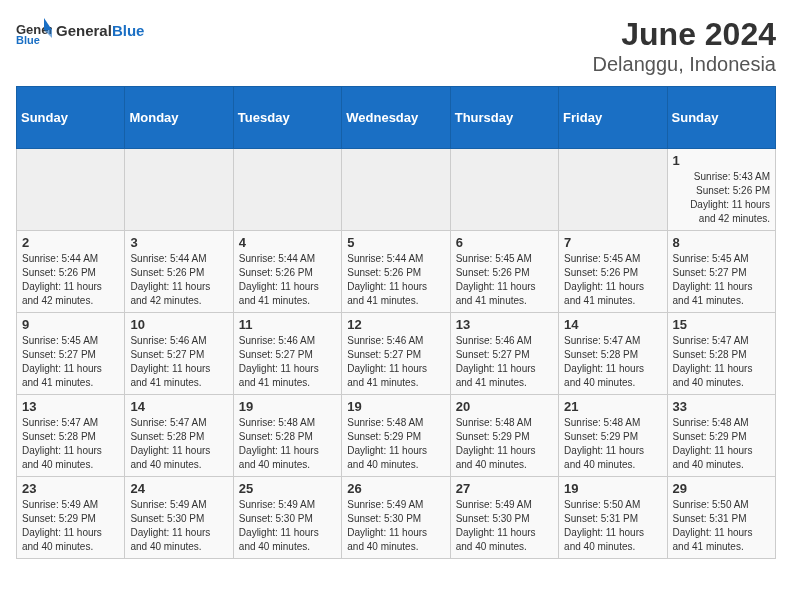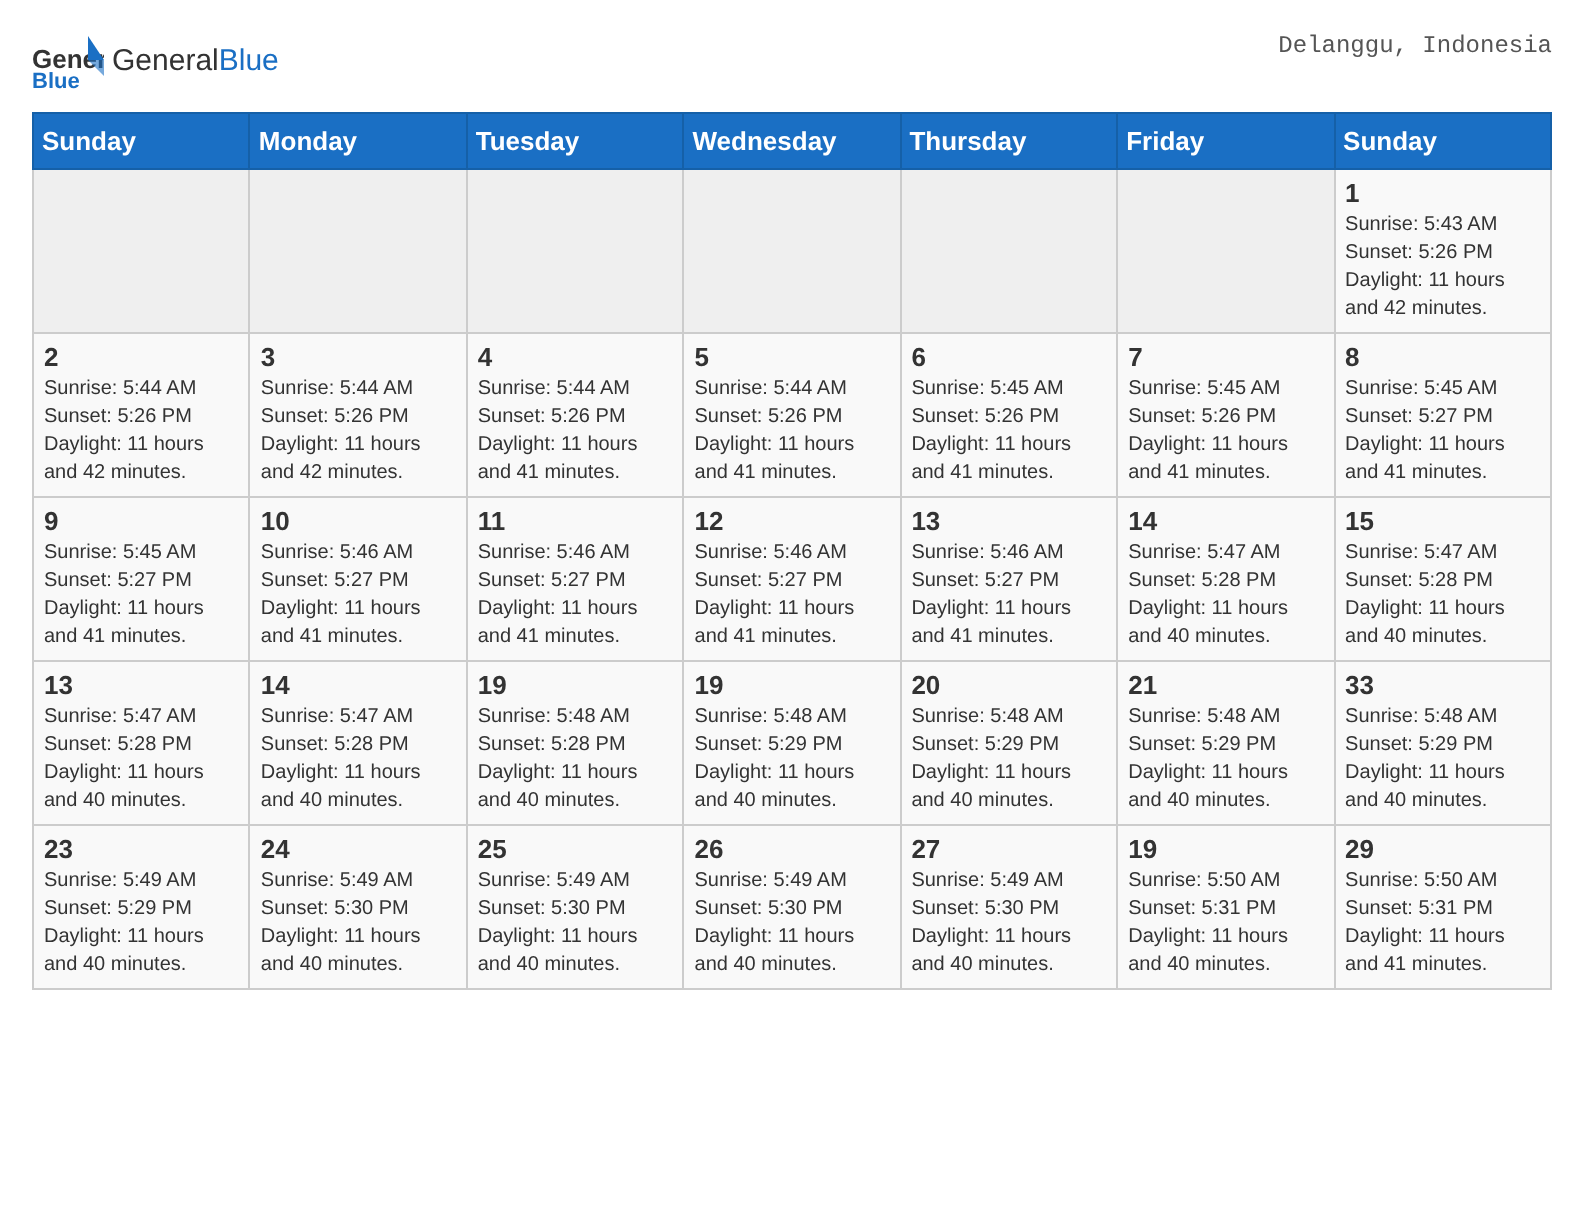--- a/index.html
+++ b/index.html
@@ -27,36 +27,35 @@
     }
     .title-block {
       text-align: right;
     }
     .title-block h1 {
       font-size: 32px;
       font-weight: bold;
       color: #333;
     }
     .title-block h2 {
-      font-size: 12px;
+      font-size: 20px;
       font-weight: normal;
       color: #555;
-      font-family: Liberation Mono, monospace;
     }
     .calendar {
       width: 100%;
       border-collapse: collapse;
       border: 1px solid #ccc;
     }
     .calendar th {
       background-color: #1a6fc4;
       color: #fff;
       font-size: 13px;
       font-weight: bold;
-      padding: 6px 4px;
+      padding: 23px 4px;
       border: 1px solid #1560a8;
       text-align: left;
     }
     .calendar td {
       vertical-align: top;
       border: 1px solid #ccc;
       padding: 4px 5px;
       min-height: 80px;
       width: calc(100% / 7);
       background: #f9f9f9;
@@ -85,26 +84,27 @@
 
 <div class="header">
   <div class="logo">
     <svg class="logo-icon" viewBox="0 0 36 30" xmlns="http://www.w3.org/2000/svg">
       <text x="0" y="18" font-size="13" font-weight="bold" fill="#333">General</text>
       <text x="0" y="28" font-size="11" font-weight="bold" fill="#1a6fc4">Blue</text>
       <polygon points="28,2 36,14 28,14" fill="#1a6fc4"></polygon>
       <polygon points="28,14 36,14 36,22" fill="#1a6fc4" opacity="0.6"></polygon>
     </svg>
     <div>
-      <div style="font-size:15px;font-weight:normal;color:#333;line-height:1.1;">
+      <div style="font-size:15px;font-weight:bold;color:#333;line-height:1.1;">
         <span>General</span><span style="color:#1a6fc4;">Blue</span>
       </div>
     </div>
   </div>
   <div class="title-block">
+    <h1>June 2024</h1>
     <h2>Delanggu, Indonesia</h2>
   </div>
 </div>
 
 <table class="calendar">
   <thead>
     <tr>
     <th>Sunday</th>
         <th>Monday</th>
         <th>Tuesday</th>
@@ -117,21 +117,21 @@
   <tbody id="calendar-body">
   <tr class="week-row">
         <td class="empty"></td>
         <td class="empty"></td>
         <td class="empty"></td>
         <td class="empty"></td>
         <td class="empty"></td>
         <td class="empty"></td>
         <td>
           <span class="day-number">1</span>
-          <div class="day-info" style="white-space: pre-line;">Sunrise: 5:43 AM
+          <div class="day-info" style="white-space: pre-line; text-align: right;">Sunrise: 5:43 AM
 Sunset: 5:26 PM
 Daylight: 11 hours
 and 42 minutes.</div>
         </td>
       </tr>
       <tr class="week-row">
         <td>
           <span class="day-number">2</span>
           <div class="day-info" style="white-space: pre-line;">Sunrise: 5:44 AM
 Sunset: 5:26 PM

